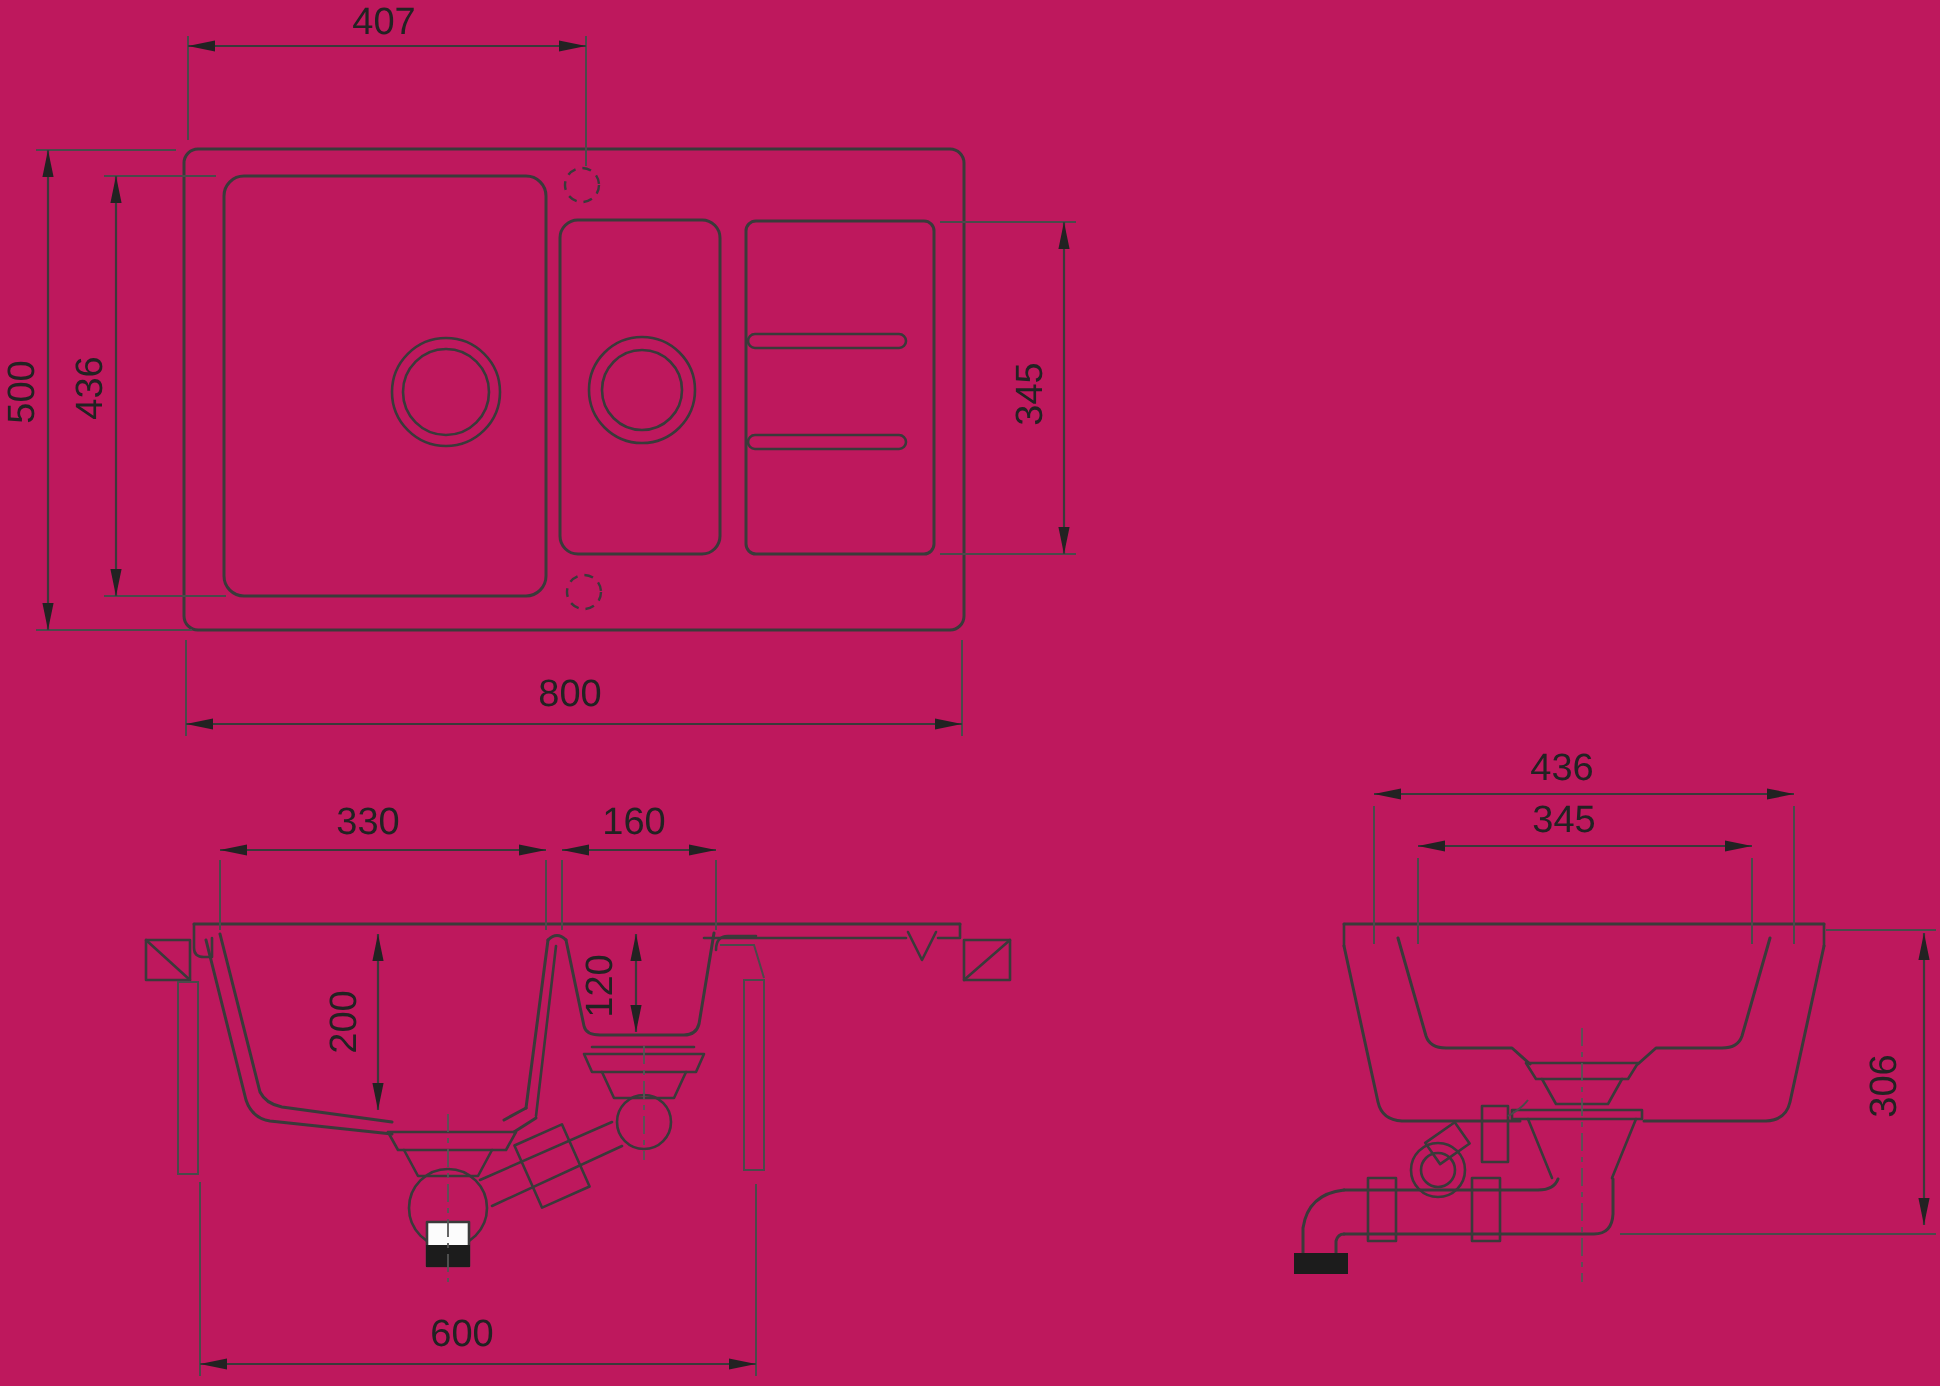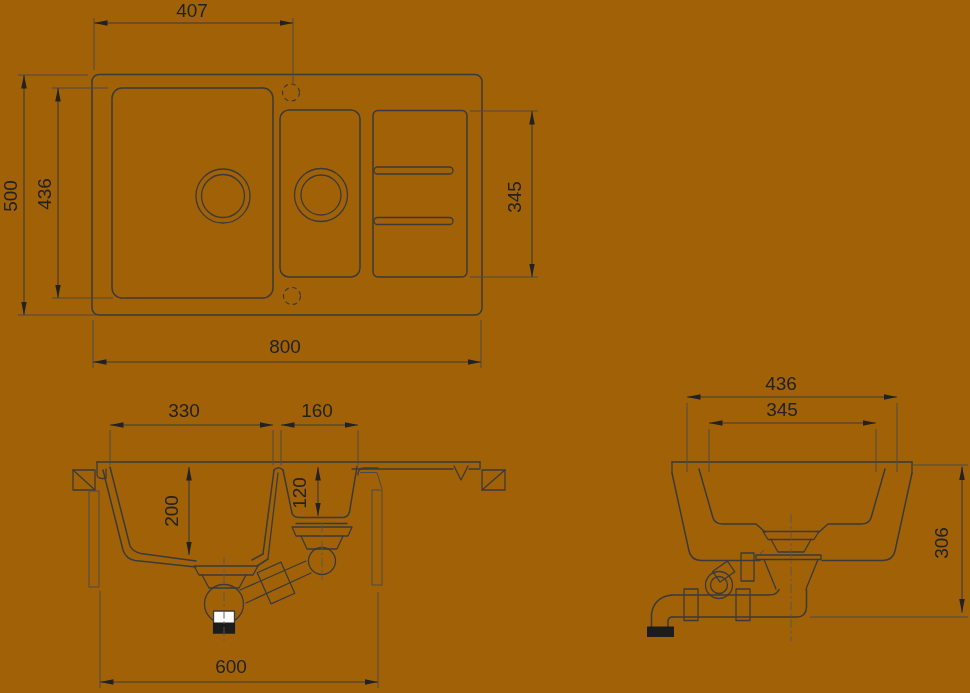--- a/index.html
+++ b/index.html
@@ -1,16 +1,16 @@
 <!DOCTYPE html>
 <html><head>
 <meta charset="utf-8">
 <style>
   html,body{margin:0;padding:0;background:#fcfcfc;}
-  .stage{position:relative;width:970px;height:693px;background:#a16207;overflow:hidden;}
+  .stage{position:relative;width:970px;height:693px;background:#be185d;overflow:hidden;}
   svg{display:block;}
   .obj{stroke:#3a3a3a;stroke-width:1.5;fill:none;stroke-linecap:round;stroke-linejoin:round;}
   .obj2{stroke:#3a3a3a;stroke-width:1.3;fill:none;stroke-linecap:round;stroke-linejoin:round;}
   .thin{stroke:#4a4a4a;stroke-width:1;fill:none;}
   .dim{stroke:#3a3a3a;stroke-width:1.1;fill:none;}
   .cl{stroke:#555;stroke-width:0.9;fill:none;stroke-dasharray:9 3 2.5 3;}
   .dash{stroke:#3a3a3a;stroke-width:1.2;fill:none;stroke-dasharray:4.5 3.5;}
   .dimtext{font-family:"Liberation Sans","DejaVu Sans",sans-serif;font-size:19px;fill:#222;}
   .blackfill{fill:#1c1c1c;stroke:#1c1c1c;}
   .whitefill{fill:#fcfcfc;}

